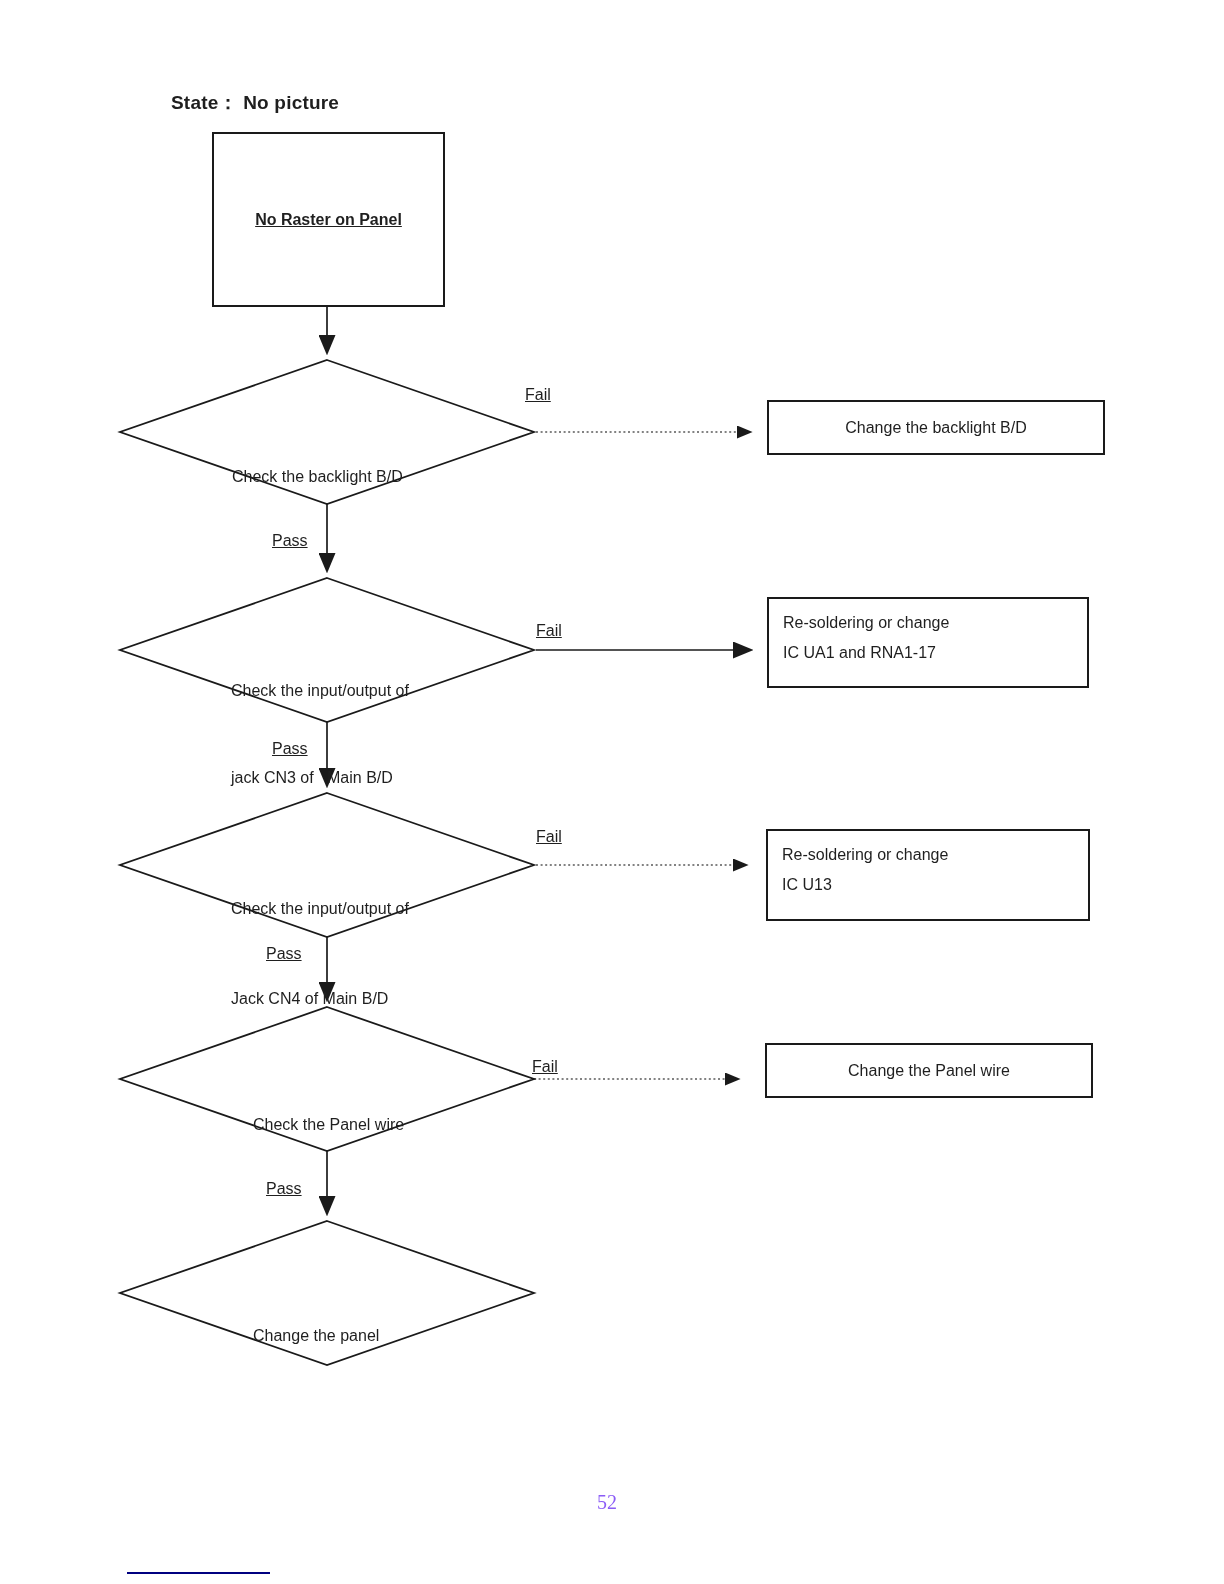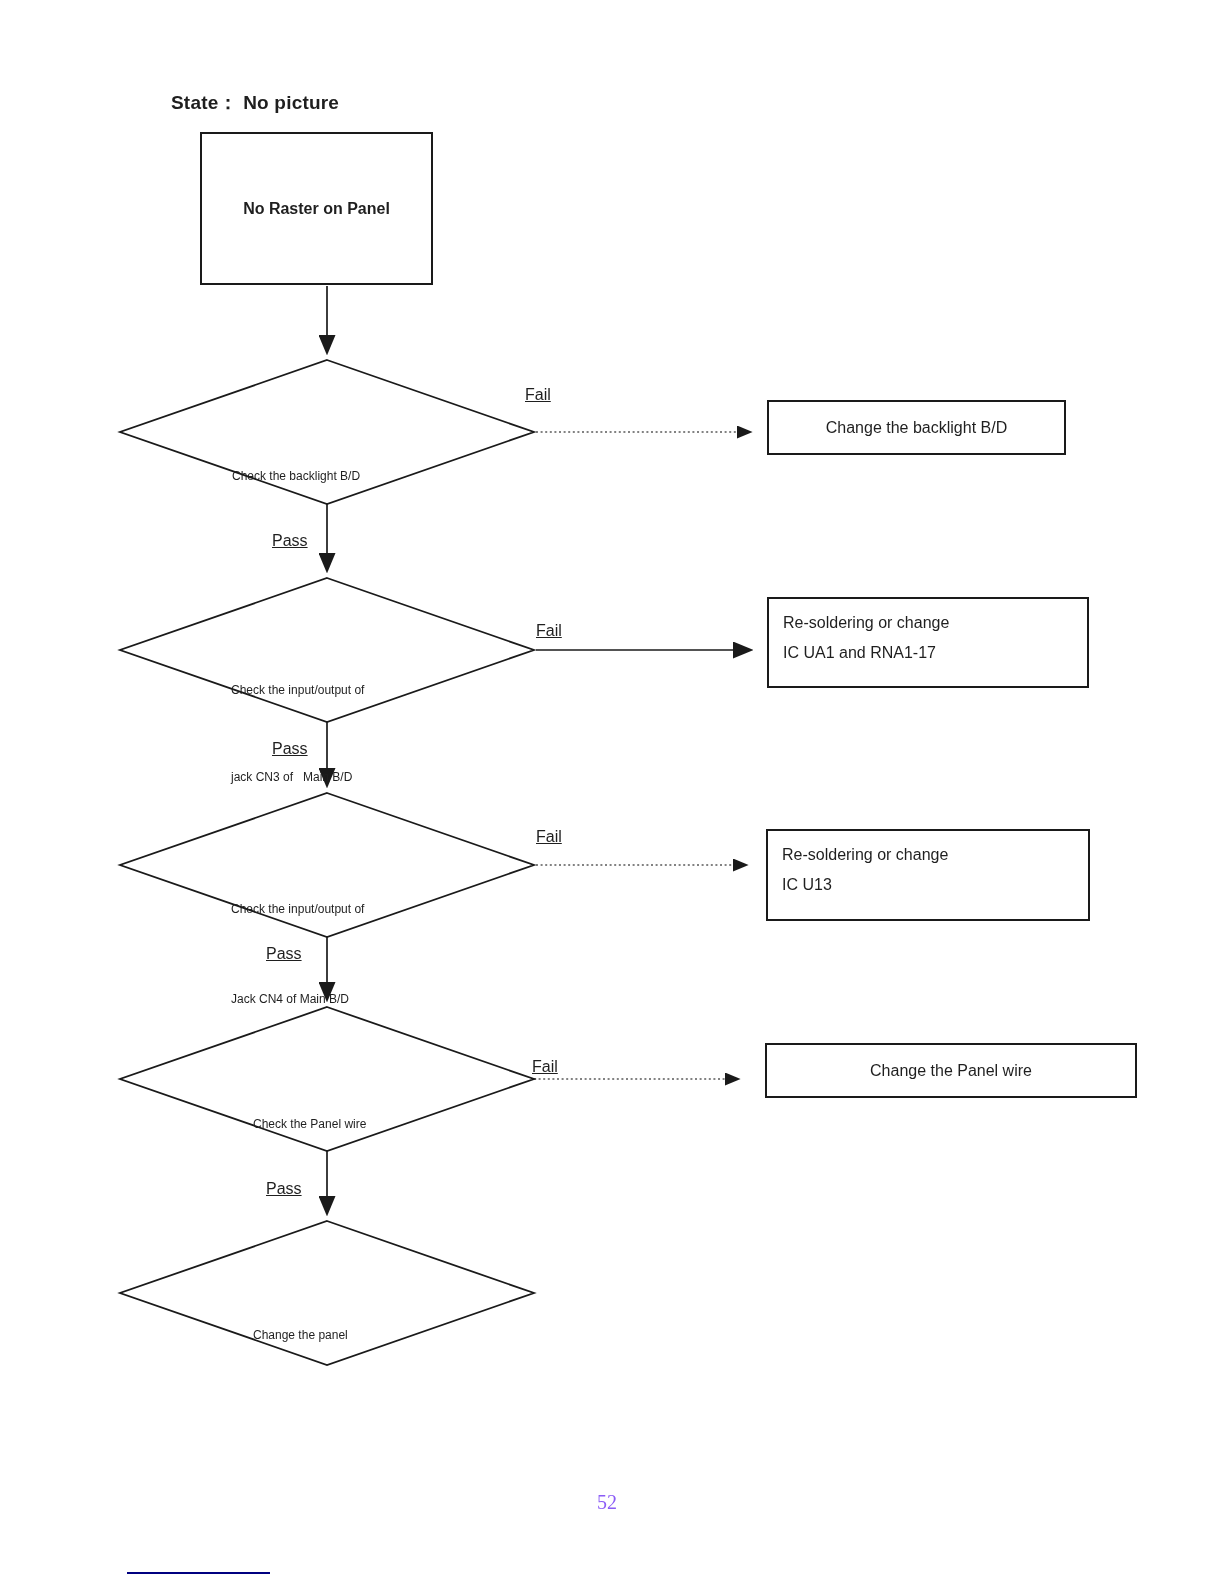--- a/index.html
+++ b/index.html
@@ -35,21 +35,21 @@
     box-sizing:border-box;
     font-size:16px;
     display:flex; align-items:center; justify-content:center;
   }
   .node-box.start{font-weight:bold;}
   .node-box.left-text{
     flex-direction:column; align-items:flex-start; justify-content:flex-start;
     padding:9px 0 16px 14px; line-height:30px;
   }
   .dlabel{
-    font-size:12px;
+    font-size:16px;
     line-height:29px;
     white-space:pre;
   }
   .edge-label{
     font-size:16px;
     white-space:pre;
     text-decoration:underline;
   }
   .page-number{
     font-family:"Liberation Serif", serif;
@@ -86,21 +86,21 @@
     <line class="dotted" x1="536" y1="865" x2="746" y2="865" marker-end="url(#ah)"></line>
     <line class="dotted" x1="534" y1="1079" x2="738" y2="1079" marker-end="url(#ah)"></line>
 
     <polygon class="diamond" points="327,360 534,432 327,504 120,432"></polygon>
     <polygon class="diamond" points="327,578 534,650 327,722 120,650"></polygon>
     <polygon class="diamond" points="327,793 534,865 327,937 120,865"></polygon>
     <polygon class="diamond" points="327,1007 534,1079 327,1151 120,1079"></polygon>
     <polygon class="diamond" points="327,1221 534,1293 327,1365 120,1293"></polygon>
   </svg>
 
-  <div class="abs node-box start" style="left:200px;top:132px;width:233px;height:153px;">
+  <div class="abs node-box start" style="left:212px;top:132px;width:233px;height:175px;text-decoration:underline;">
     <span>No Raster on Panel</span>
   </div>
 
   <div class="abs dlabel" style="left:232px;top:404px;">
     <div>Check the backlight B/D</div>
   </div>
   <div class="abs dlabel" style="left:231px;top:618px;">
     <div>Check the input/output of</div>
     <div>jack CN3 of   Main B/D</div>
   </div>
@@ -118,34 +118,34 @@
   <div class="abs edge-label" style="left:525px;top:386px;">Fail</div>
   <div class="abs edge-label" style="left:536px;top:622px;">Fail</div>
   <div class="abs edge-label" style="left:536px;top:828px;">Fail</div>
   <div class="abs edge-label" style="left:532px;top:1058px;">Fail</div>
 
   <div class="abs edge-label" style="left:272px;top:532px;">Pass</div>
   <div class="abs edge-label" style="left:272px;top:740px;">Pass</div>
   <div class="abs edge-label" style="left:266px;top:945px;">Pass</div>
   <div class="abs edge-label" style="left:266px;top:1180px;">Pass</div>
 
-  <div class="abs node-box" style="left:767px;top:400px;width:299px;height:55px;">
+  <div class="abs node-box" style="left:767px;top:400px;width:338px;height:55px;">
     <span>Change the backlight B/D</span>
   </div>
 
   <div class="abs node-box left-text" style="left:767px;top:597px;width:322px;height:91px;">
     <div>Re-soldering or change</div>
     <div>IC UA1 and RNA1-17</div>
   </div>
 
   <div class="abs node-box left-text" style="left:766px;top:829px;width:324px;height:92px;">
     <div>Re-soldering or change</div>
     <div>IC U13</div>
   </div>
 
-  <div class="abs node-box" style="left:765px;top:1043px;width:372px;height:55px;">
+  <div class="abs node-box" style="left:765px;top:1043px;width:328px;height:55px;">
     <span>Change the Panel wire</span>
   </div>
 
   <div class="abs page-number" style="left:597px;top:1491px;">52</div>
   <div class="abs link-underline" style="left:127px;top:1572px;width:143px;"></div>
 
 </div>
 
 </body></html>

